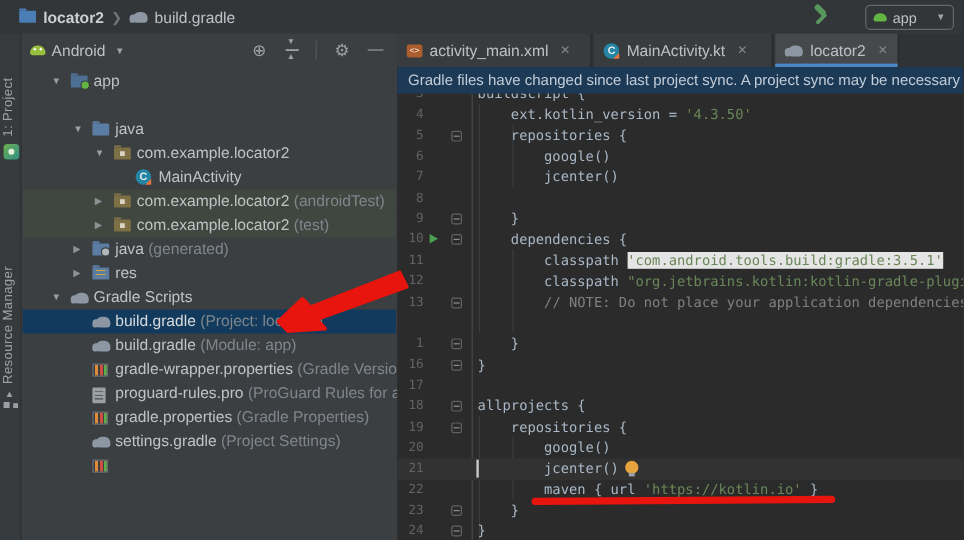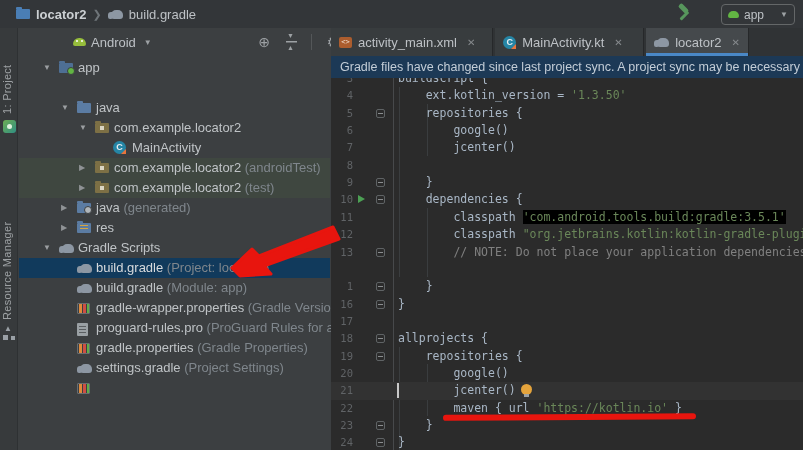--- a/index.html
+++ b/index.html
@@ -20,21 +20,21 @@
 
   
   .stripe { position:absolute; left:0; top:28px; width:18px; height:422px; background:#373a3c; border-right:1px solid #2e3133; }
   .vlabel { position:absolute; left:1px; width:15px; writing-mode:vertical-rl; transform:rotate(180deg);
     color:#9da1a4; font-size:11px; white-space:nowrap; letter-spacing:.3px; }
   .v1 { top:26px; height:60px; }
   .v2 { top:160px; height:132px; }
 
   
   .panel { position:absolute; left:19px; top:28px; width:311px; height:422px; background:#3c3f41; }
-  .panel-head { position:absolute; left:0; top:0; width:311px; height:28px; display:flex; align-items:center;margin-left:48px; }
+  .panel-head { position:absolute; left:0; top:0; width:311px; height:28px; display:flex; align-items:center; }
   .panel-title { color:#bdc1c5; font-size:13px; margin-left:24px; }
   .panel-dd { color:#9da1a4; font-size:8px; margin-left:8px; }
   .panel-dd::before{content:"▼";}
   .head-icons { position:absolute; right:10px; top:0; height:28px; display:flex; align-items:center; gap:13px; }
   .hdivider { width:1px; height:16px; background:#545759; }
 
   .tree { position:absolute; left:0; top:29px; width:311px; height:392px; }
   .trow { position:absolute; left:0; width:311px; height:20px; font-size:13px; color:#bfc3c6; }
   .trow.band { background:#3f4740; }
   .trow.sel { background:#113a5c; }
@@ -64,21 +64,21 @@
   .gutterline { position:absolute; left:62px; top:0; width:1px; height:394px; background:#47494b; }
   .iguide { position:absolute; width:1px; background:#3a3d3f; }
   .cl { position:absolute; left:0; width:472px; height:17.35px; font-family:"DejaVu Sans Mono", monospace;
     font-size:11.5px; line-height:17.35px; white-space:pre; color:#a9b7c6; }
   .cl.caretline { background:#323232; }
   .cl .num { position:absolute; left:0; top:0; width:22px; text-align:right; color:#606366;
     font-size:10.5px; font-family:"DejaVu Sans Mono", monospace; }
   .cl .code { position:absolute; left:67px; top:0; }
   .c-s { color:#6a8759; }
   .c-c { color:#808080; }
-  .c-s.hl { background:#000000; }
+  .c-s.hl { background:#e5e5e5; }
   .cl .run { position:absolute; left:27px; top:4px; width:0; height:0;
     border-left:7px solid #4ca054; border-top:4.5px solid transparent; border-bottom:4.5px solid transparent; }
   .cl .fold { position:absolute; left:45px; top:4px; width:9px; height:9px; border:1px solid #5f6365;
     border-radius:2px; background:#2b2b2b; }
   .cl .fold::before { content:""; position:absolute; left:1px; top:3px; width:5px; height:1px; background:#8a8d8f; }
   .caretbar { position:absolute; left:66px; top:1px; width:1.5px; height:15px; background:#c8c8c8; }
   .bulb { position:absolute; top:2px; width:11px; height:11px; background:#e5a43c; border-radius:50%; }
   .bulb::after { content:""; position:absolute; left:3px; top:10px; width:5px; height:3px; background:#9aa0a4; }
 
   
@@ -285,21 +285,21 @@
     </div>
 
   <div class="editor" id="editor">
     <div class="gutterline"></div>
     <div class="iguide" style="left:68px; top:31px;  height:190px;"></div>
     <div class="iguide" style="left:68px; top:291px; height:142px;"></div>
     <div class="iguide" style="left:96px; top:48px;  height:52px;"></div>
     <div class="iguide" style="left:96px; top:152px; height:69px;"></div>
     <div class="iguide" style="left:96px; top:308px; height:52px;"></div>
   <div class="cl" style="top: 14px;"><span class="num">3</span><span class="code"><span class="c-p">buildscript {</span></span></div>
-      <div class="cl" style="top: 31.35px;"><span class="num">4</span><span class="code"><span class="c-p">    ext.kotlin_version = </span><span class="c-s">'1.3.50'</span></span></div>
+      <div class="cl" style="top: 31.35px;"><span class="num">4</span><span class="code"><span class="c-p">    ext.kotlin_version = </span><span class="c-s">'4.3.50'</span></span></div>
       <div class="cl" style="top: 48.7px;"><span class="num">5</span><span class="fold"></span><span class="code"><span class="c-p">    repositories {</span></span></div>
       <div class="cl" style="top: 66.05px;"><span class="num">6</span><span class="code"><span class="c-p">        google()</span></span></div>
       <div class="cl" style="top: 83.4px;"><span class="num">7</span><span class="code"><span class="c-p">        jcenter()</span></span></div>
       <div class="cl" style="top: 100.75px;"><span class="num">8</span><span class="code"></span></div>
       <div class="cl" style="top: 118.1px;"><span class="num">9</span><span class="fold"></span><span class="code"><span class="c-p">    }</span></span></div>
       <div class="cl" style="top: 135.45px;"><span class="num">10</span><span class="run"></span><span class="fold"></span><span class="code"><span class="c-p">    dependencies {</span></span></div>
       <div class="cl" style="top: 152.8px;"><span class="num">11</span><span class="code"><span class="c-p">        classpath </span><span class="c-s hl">'com.android.tools.build:gradle:3.5.1'</span></span></div>
       <div class="cl" style="top: 170.15px;"><span class="num">12</span><span class="code"><span class="c-p">        classpath </span><span class="c-s">"org.jetbrains.kotlin:kotlin-gradle-plugi</span></span></div>
       <div class="cl" style="top: 187.5px;"><span class="num">13</span><span class="fold"></span><span class="code"><span class="c-p">        </span><span class="c-c">// NOTE: Do not place your application dependencies</span></span></div>
       <div class="cl" style="top: 222.2px;"><span class="num">1</span><span class="fold"></span><span class="code"><span class="c-p">    }</span></span></div>

